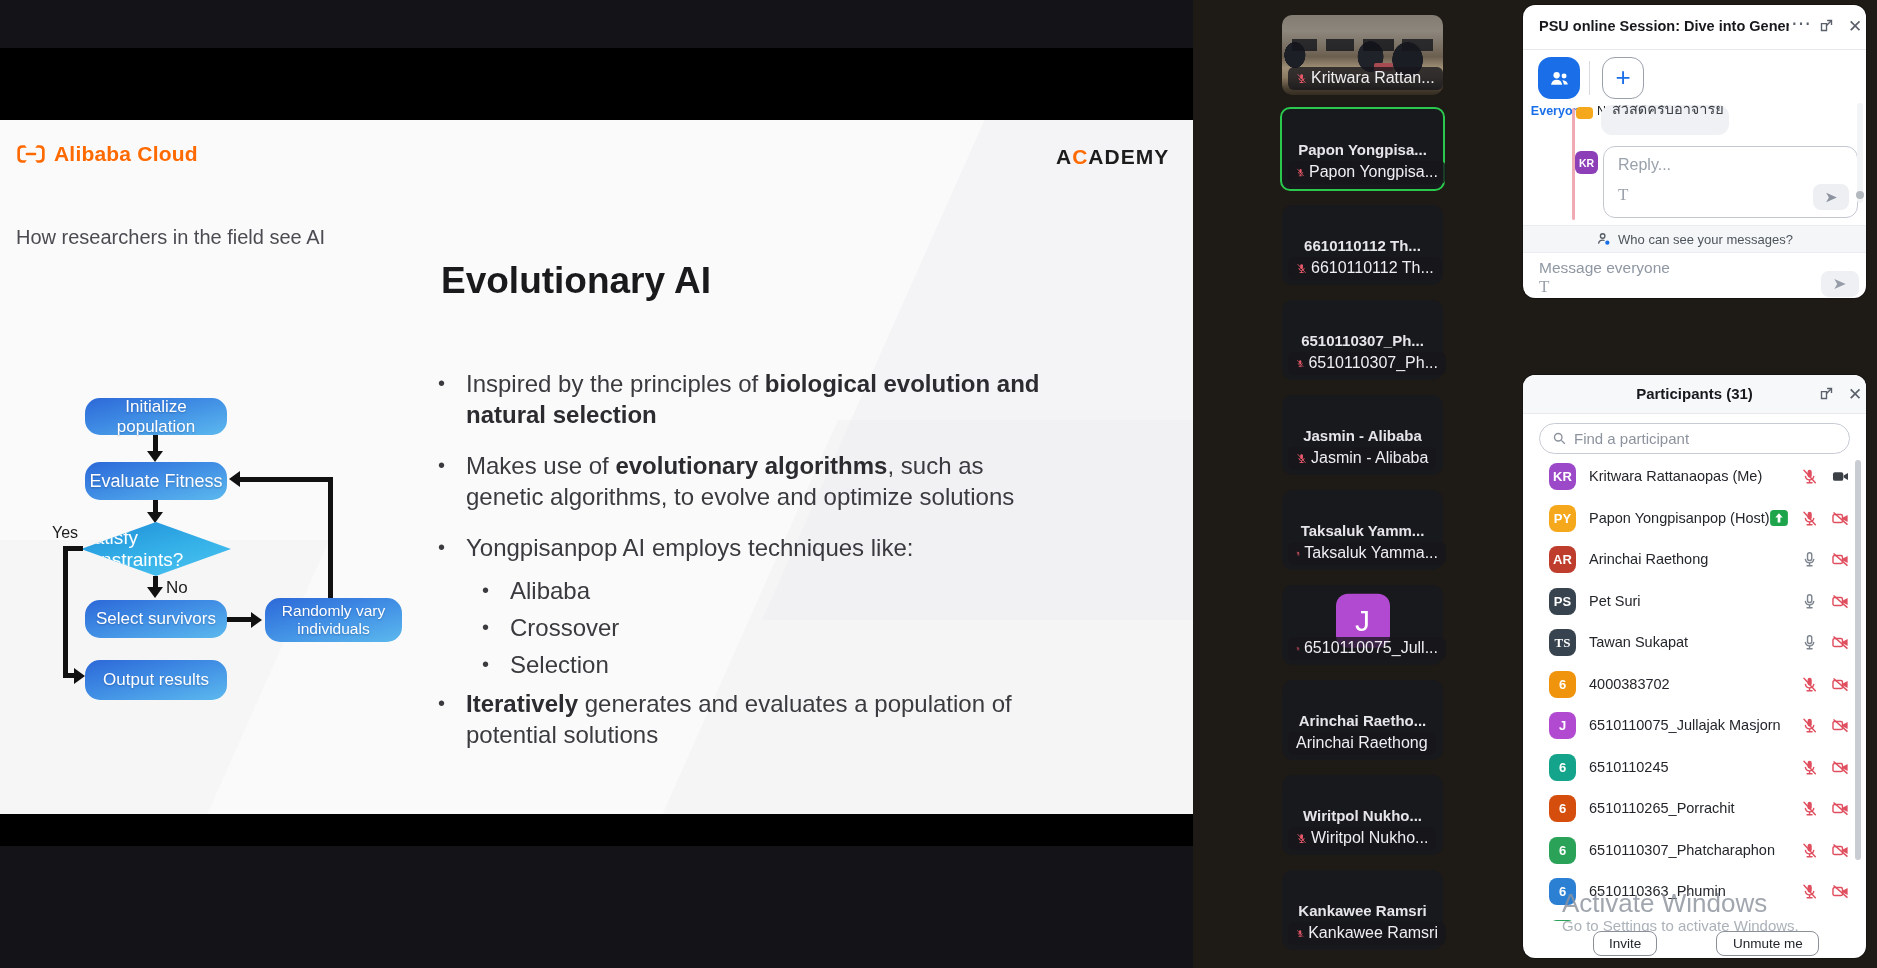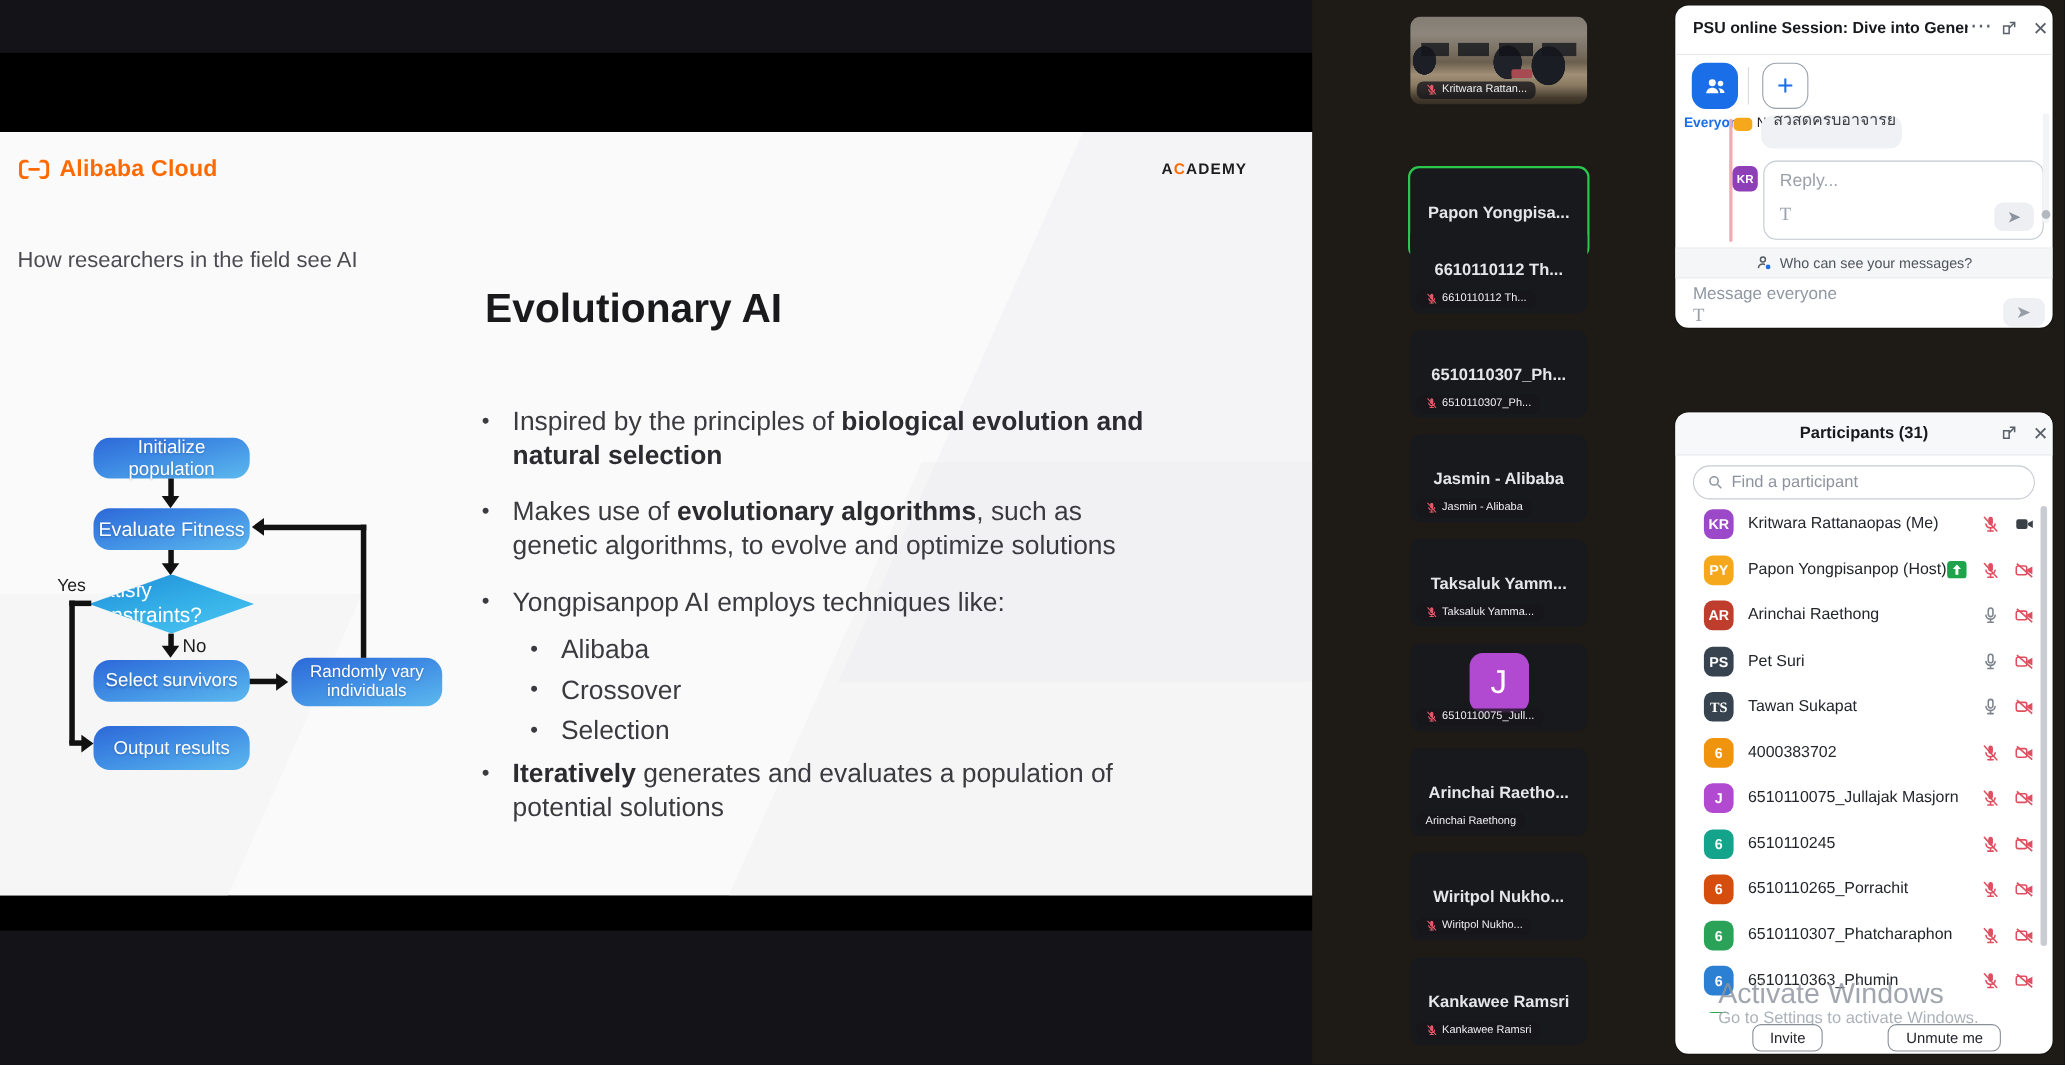--- a/index.html
+++ b/index.html
@@ -13,21 +13,21 @@
   .slide{position:absolute;left:0;top:120px;width:1193px;height:694px;background:#fafafb;overflow:hidden;}
   .acc{position:absolute;transform:skewX(-24deg);}
   .acc1{left:900px;top:-120px;width:430px;height:620px;background:#eeeef2;opacity:.55;}
   .acc2{left:700px;top:300px;width:720px;height:620px;background:#ededf1;opacity:.4;}
   .acc3{left:-180px;top:420px;width:420px;height:400px;background:#f1f1f4;opacity:.5;}
 
   .brand{position:absolute;left:16px;top:22px;display:flex;align-items:center;gap:8px;}
   .brand-text{color:#ff6a00;font-size:21px;font-weight:bold;letter-spacing:.2px;}
   .slide-title{position:absolute;left:14px;top:58px;font-size:35px;font-weight:bold;color:#1b1b1e;}
   .slide-subtitle{position:absolute;left:16px;top:106px;font-size:20px;color:#4b4b52;}
-  .academy{position:absolute;left:1056px;top:25px;font-size:14px;font-weight:bold;letter-spacing:1px;color:#1c1c1c;}
+  .academy{position:absolute;left:1056px;top:25px;font-size:21px;font-weight:bold;letter-spacing:1px;color:#1c1c1c;}
   .academy .oc{color:#ff6a00;}
   .heading{position:absolute;left:441px;top:140px;font-size:37px;font-weight:bold;color:#1a1a1d;}
 
   
   .bullets{position:absolute;left:438px;top:248px;width:620px;z-index:2;}
   .bullet{display:flex;margin-bottom:20px;font-size:24px;color:#3a3a3f;line-height:31px;}
   .bullet .dot{width:28px;flex:0 0 28px;font-size:20px;color:#3a3a3f;}
   .bullet.sub{margin-left:44px;margin-bottom:6px;}
   .bullet.b3{margin-bottom:12px;}
   .bullet.last{margin-top:8px;}
@@ -58,21 +58,21 @@
 
   
   .tiles{position:absolute;left:1282px;top:15px;width:161px;height:940px;}
   .tile{position:absolute;left:0;width:161px;height:80px;background:#18191d;border-radius:10px;}
   .tile.active{border:2px solid #2bc84e;left:-2px;top-adjust:0;}
   .tname{position:absolute;inset:0;display:flex;align-items:center;justify-content:center;
          color:#e6e6ea;font-weight:bold;font-size:15px;padding:0 6px;text-align:center;}
   .tavatar{position:absolute;left:50%;top:50%;transform:translate(-50%,-58%);width:54px;height:54px;border-radius:12px;
          color:#fff;font-size:30px;display:flex;align-items:center;justify-content:center;}
   .pill{position:absolute;left:6px;bottom:5px;display:flex;align-items:center;gap:4px;
-        background:rgba(22,22,27,.78);border-radius:6px;padding:2px 8px 3px;color:#efeff2;font-size:10px;white-space:nowrap;max-width:142px;overflow:hidden;text-align:center;}
+        background:rgba(22,22,27,.78);border-radius:6px;padding:2px 8px 3px;color:#efeff2;font-size:16px;white-space:nowrap;max-width:142px;overflow:hidden;text-align:center;}
   .vscene{position:absolute;inset:0;border-radius:10px;overflow:hidden;
      background:
       radial-gradient(ellipse 26px 30px at 78% 56%, #1b1d25 58%, rgba(0,0,0,0) 60%),
       radial-gradient(ellipse 22px 26px at 55% 52%, #20222a 58%, rgba(0,0,0,0) 60%),
       radial-gradient(ellipse 18px 22px at 8% 50%, #1d1f27 58%, rgba(0,0,0,0) 60%),
       linear-gradient(180deg,#837c73 0%,#8d867c 20%,#7b7265 38%,#6b5f4f 52%,#a08f76 66%,#8a7a62 78%,#473d2f 92%,#352d22 100%);}
   .mon{position:absolute;left:6%;top:30%;width:88%;height:15%;opacity:.8;
      background:linear-gradient(90deg,#14151b 0 18%,rgba(0,0,0,0) 18% 24%,#14151b 24% 44%,rgba(0,0,0,0) 44% 50%,#101117 50% 72%,rgba(0,0,0,0) 72% 78%,#15161c 78% 100%);}
   .redlap{position:absolute;left:57%;top:60%;width:12%;height:10%;background:#a84a52;border-radius:2px;}
 
@@ -240,21 +240,21 @@
       <rect x="9.2" y="2.5" width="6" height="11" rx="3" fill="#e8596a" stroke="none"></rect>
       <path d="M6.2 11.8a6 6 0 0 0 11.8 0"></path>
               <path d="M12.1 17.6v3"></path>
               <path d="M8.6 20.8h7"></path>
       <path d="M4.2 3.2l16 17.6"></path>
     </g>
           </svg>
           <span>Kritwara Rattan...</span>
         </div>
       </div>
-      <div class="tile active" style="top: 92px; margin-top: 44px;">
+      <div class="tile active" style="top: 92px;">
         <div class="tname">Papon  Yongpisa...</div>
         <div class="pill">
           <svg width="11" height="11" viewBox="0 0 24 24">
     <g fill="none" stroke="#e8596a" stroke-width="2" stroke-linecap="round">
       <rect x="9.2" y="2.5" width="6" height="11" rx="3" fill="#e8596a" stroke="none"></rect>
       <path d="M6.2 11.8a6 6 0 0 0 11.8 0"></path>
               <path d="M12.1 17.6v3"></path>
               <path d="M8.6 20.8h7"></path>
       <path d="M4.2 3.2l16 17.6"></path>
     </g>

